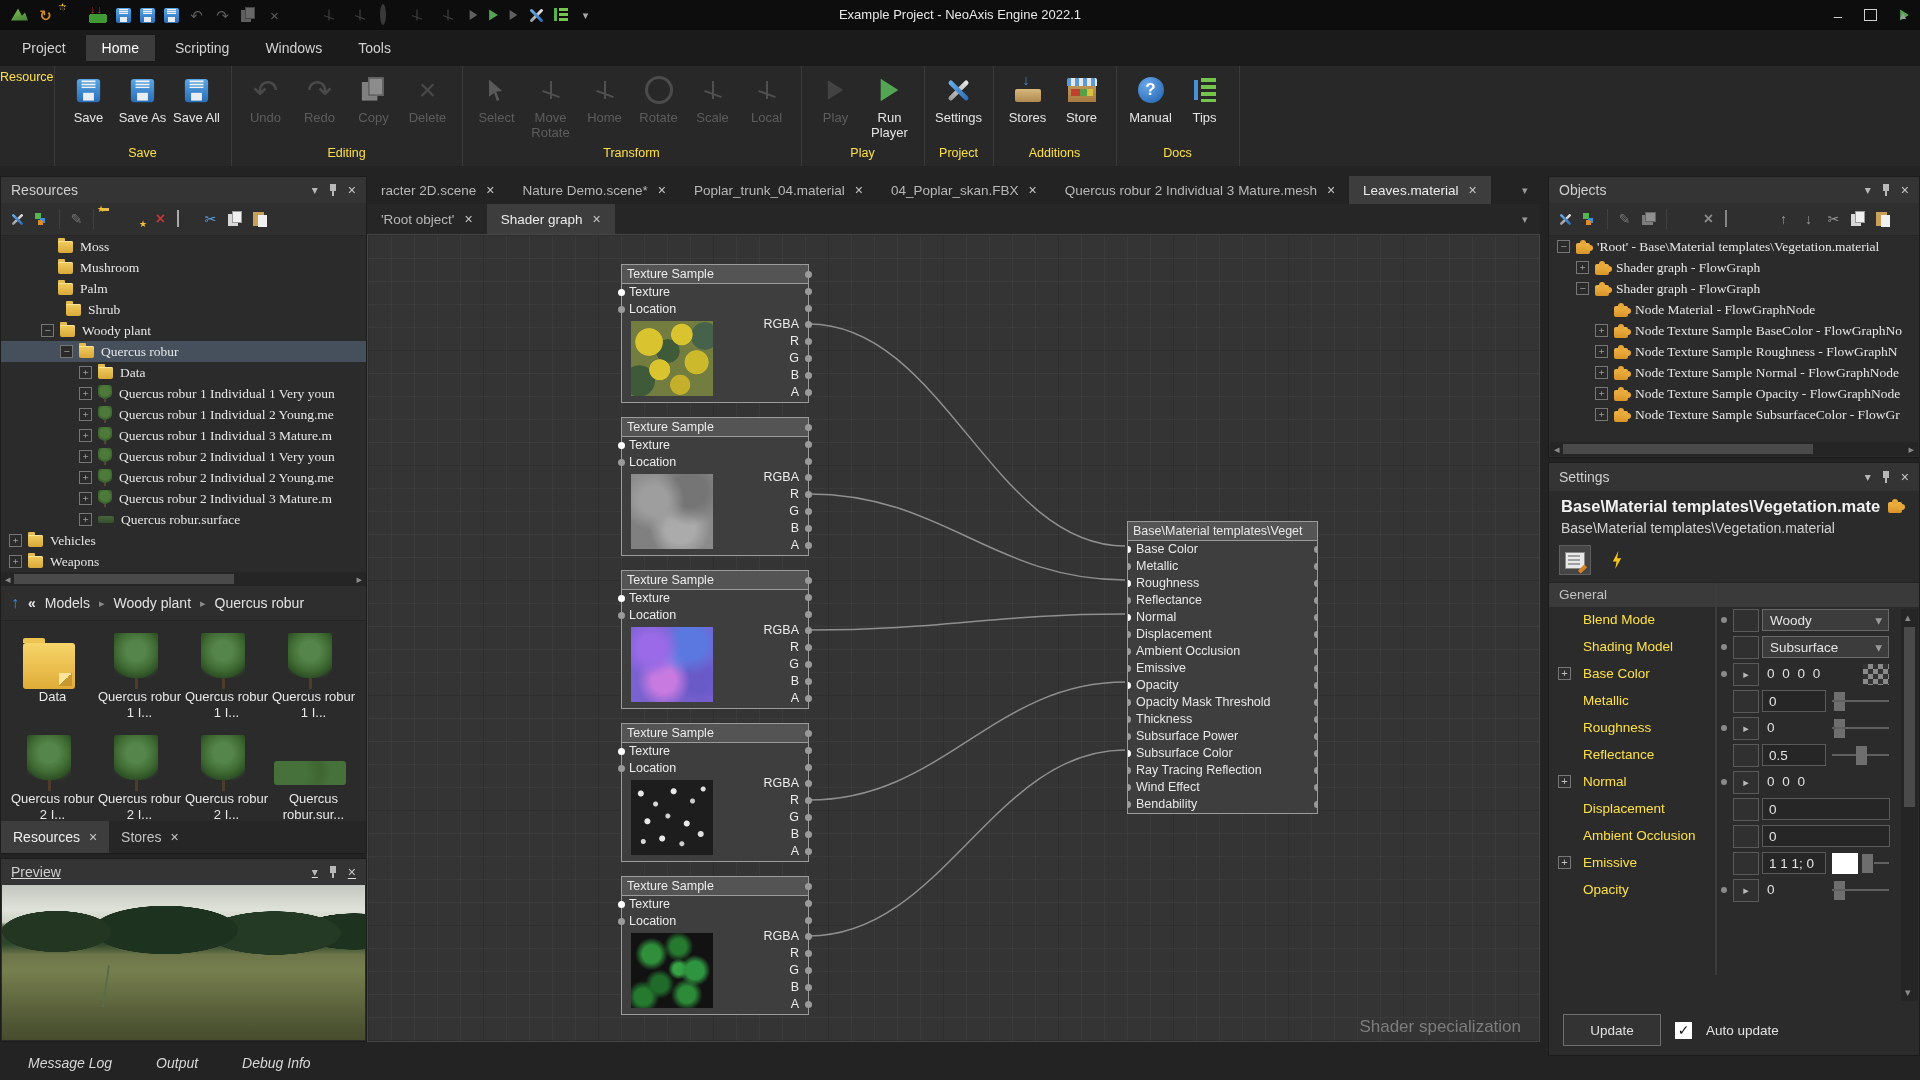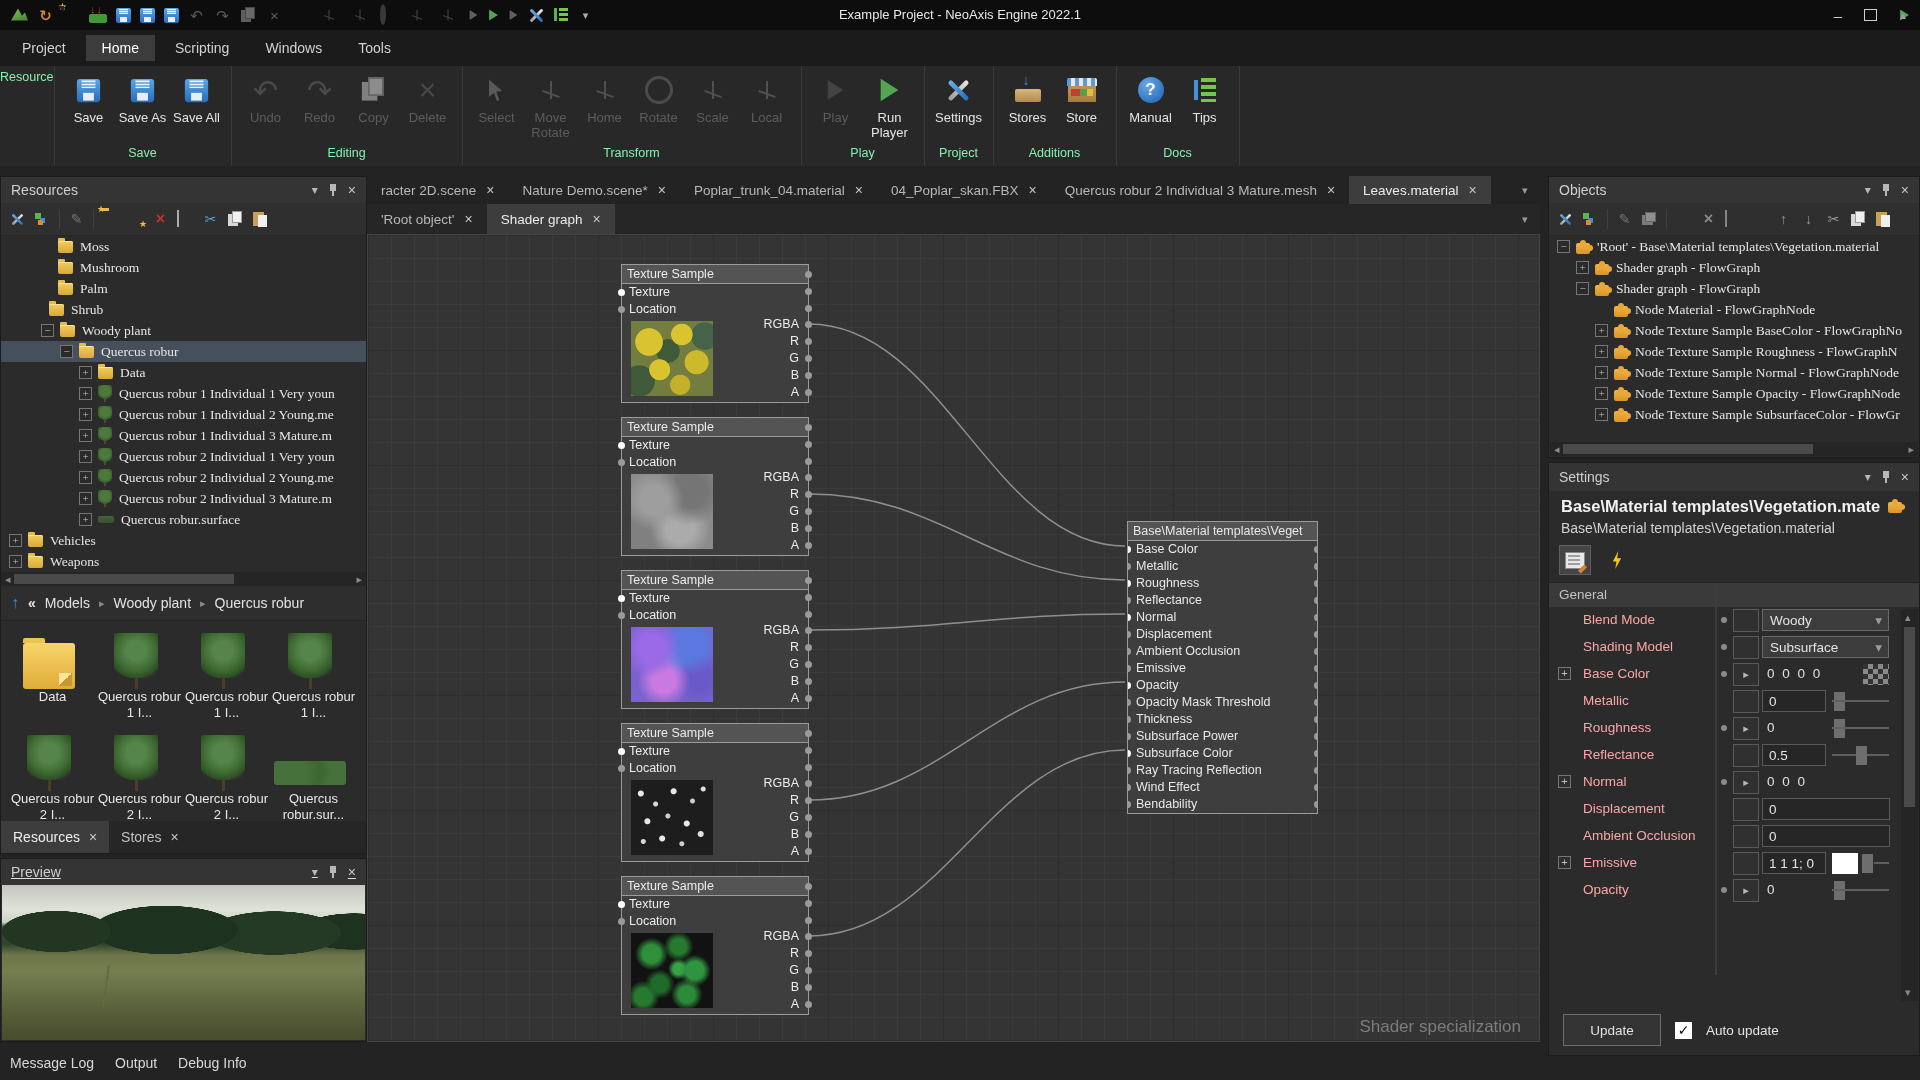--- a/index.html
+++ b/index.html
@@ -33,21 +33,21 @@
   .winbox{width:11px;height:10px;border:1px solid #cfcfcf;}
   
   .menubar{position:absolute;left:0;top:30px;width:1920px;height:36px;background:#1b1b1b;display:flex;align-items:center;gap:4px;padding-left:6px;}
   .mitem{padding:5px 16px;color:#d2d2d2;font-size:14px;cursor:default;}
   .mitem.active{background:#3c3c3c;color:#fff;}
   .mcollapse{position:absolute;right:14px;top:8px;color:#9a9a9a;font-size:12px;}
   
   .ribbon{position:absolute;left:0;top:66px;width:1920px;height:100px;background:#282828;display:flex;}
   .rgroup{position:relative;border-right:1px solid #3a3a3a;display:flex;flex-direction:column;}
   .rbtns{flex:1;display:flex;align-items:flex-start;justify-content:center;gap:2px;padding:6px 8px 0 8px;}
-  .rglabel{height:24px;line-height:22px;text-align:center;color:#86efac;font-size:12.5px;}
+  .rglabel{height:24px;line-height:22px;text-align:center;color:#fde047;font-size:12.5px;}
   .rbtn{width:52px;display:flex;flex-direction:column;align-items:center;gap:4px;padding-top:2px;}
   .rbtn .ric{height:32px;display:flex;align-items:center;justify-content:center;}
   .rbtn .rlb{font-size:13px;line-height:15px;text-align:center;color:#e4e4e4;white-space:normal;}
   .rbtn.dis .rlb{color:#5d5d5d;}
   .rbtn.dis .ric{opacity:.5;filter:grayscale(1);}
   .big{transform:scale(1.55);transform-origin:center;}
   .ringico{width:22px;height:22px;border:3px solid #6f6f6f;border-radius:50%;}
   .axes{width:22px;height:22px;position:relative;}
   .axes:before{content:"";position:absolute;left:10px;top:2px;width:2px;height:18px;background:#787878;}
   .axes:after{content:"";position:absolute;left:2px;top:14px;width:18px;height:2px;background:#787878;transform:rotate(20deg);}
@@ -136,21 +136,21 @@
     radial-gradient(ellipse 90px 30px at 97% 30%,#1e331f 0 60%,rgba(0,0,0,0) 61%),
     linear-gradient(180deg,#c3c7bf 0%,#dfe2d8 16%,#cfd3c7 24%,#35502f 27%,#2c452b 38%,#6d7549 45%,#767f4f 55%,#636b41 72%,#535a36 86%,#464c2d 100%);}
   .sapling{position:absolute;left:70px;top:62px;width:70px;height:60px;}
   .sapling:before{content:"";position:absolute;left:33px;top:18px;width:2px;height:42px;background:#5d6b46;transform:rotate(8deg);}
   .sapling:after{content:"";position:absolute;left:6px;top:0;width:58px;height:34px;background:
     radial-gradient(circle at 20% 60%,#5e7a47 0 14%,rgba(0,0,0,0) 30%),
     radial-gradient(circle at 50% 25%,#69875０ 0 14%,rgba(0,0,0,0) 30%),
     radial-gradient(circle at 50% 28%,#69874e 0 14%,rgba(0,0,0,0) 30%),
     radial-gradient(circle at 82% 55%,#5e7a47 0 14%,rgba(0,0,0,0) 30%);}
   
-  .bottomtabs{position:absolute;left:0;bottom:0;height:34px;display:flex;align-items:center;gap:1px;padding-left:0;}
+  .bottomtabs{position:absolute;left:0;bottom:0;height:34px;display:flex;align-items:center;gap:24px;padding-left:18px;font-style:italic;}
   .btab{padding:6px 10px;color:#d8d8d8;font-size:14px;}
   
   .dtabs{position:absolute;display:flex;align-items:stretch;color:#b8b8b8;font-size:13.5px;}
   .dtab{display:flex;align-items:center;gap:10px;padding:0 14px;white-space:nowrap;}
   .dtab.active{background:#3d3d3d;color:#ececec;}
   .dtabdd{margin-left:6px;align-self:center;color:#9a9a9a;font-size:11px;}
   
   .canvas{position:absolute;left:367px;top:234px;width:1173px;height:808px;background-color:#343434;border:1px solid #454545;box-sizing:border-box;background-image:
      linear-gradient(rgba(0,0,0,.22) 1px,transparent 1px),linear-gradient(90deg,rgba(0,0,0,.22) 1px,transparent 1px),
      linear-gradient(rgba(255,255,255,.035) 1px,transparent 1px),linear-gradient(90deg,rgba(255,255,255,.035) 1px,transparent 1px);
@@ -222,21 +222,21 @@
   .stoolbar{display:flex;gap:10px;padding:7px 0 7px 10px;align-items:center;}
   .sbtn{width:30px;height:28px;display:flex;align-items:center;justify-content:center;border:1px solid transparent;}
   .sbtn.on{background:#454545;border-color:#5f5f5f;}
   .propico{width:18px;height:15px;background:#e8e8e8;border:1px solid #888;position:relative;}
   .propico:before{content:"";position:absolute;left:2px;top:2px;width:12px;height:2px;background:#a0a0a0;box-shadow:0 4px #a0a0a0,0 8px #a0a0a0;}
   .propico:after{content:"";position:absolute;right:-3px;bottom:-3px;width:9px;height:4px;background:#d88428;transform:rotate(-45deg);}
   .bolt{width:11px;height:18px;background:#f5c518;clip-path:polygon(62% 0,12% 58%,45% 58%,34% 100%,88% 40%,52% 40%);}
   .sgrid{position:relative;overflow:hidden;border-top:1px solid #242424;}
   .ssec{height:24px;line-height:24px;background:#3a3a3a;color:#c2c2c2;padding-left:10px;font-size:13.5px;}
   .srow{height:27px;position:relative;}
-  .slabel{position:absolute;left:34px;top:5px;color:#fca5a5;font-size:13.5px;white-space:nowrap;}
+  .slabel{position:absolute;left:34px;top:5px;color:#fde047;font-size:13.5px;white-space:nowrap;}
   .sexp{position:absolute;left:9px;top:6px;width:13px;height:13px;border:1px solid #767676;background:#2e2e2e;color:#c0c0c0;font-size:11px;line-height:11px;text-align:center;box-sizing:border-box;}
   .sdot{position:absolute;left:172px;top:10px;width:6px;height:6px;border-radius:50%;background:#8a8a8a;}
   .sbox{position:absolute;left:184px;top:2px;width:24px;height:21px;border:1px solid #5a5a5a;background:#303030;color:#b8b8b8;font-size:11px;text-align:center;line-height:21px;}
   .sdd{position:absolute;left:213px;top:2px;width:127px;height:22px;border:1px solid #6a6a6a;background:#3c3c3c;color:#e4e4e4;font-size:13.5px;line-height:22px;padding-left:7px;box-sizing:border-box;}
   .sdd:after{content:"\25BE";position:absolute;right:6px;color:#9a9a9a;}
   .sin{position:absolute;left:213px;top:2px;width:64px;height:22px;border:1px solid #5a5a5a;background:#262626;color:#e4e4e4;font-size:13.5px;line-height:22px;padding-left:6px;box-sizing:border-box;}
   .sin.wide{width:128px;}
   .sval{position:absolute;left:218px;top:5px;color:#e0e0e0;font-size:13.5px;letter-spacing:2px;}
   .scb{position:absolute;left:213px;top:4px;width:16px;height:16px;border:1px solid #787878;background:#2a2a2a;}
   .scb:before{content:"";position:absolute;left:2px;top:2px;right:2px;bottom:2px;background:#383838;}
@@ -495,21 +495,21 @@
           <span class="gicon gi-folder"></span>
           <span>Mushroom</span>
         </div>
 
         <div class="trow" style="padding-left: 57px;">
 
           <span class="gicon gi-folder"></span>
           <span>Palm</span>
         </div>
 
-        <div class="trow" style="padding-left: 48px;">
+        <div class="trow" style="padding-left: 65px;">
 
           <span class="gicon gi-folder"></span>
           <span>Shrub</span>
         </div>
 
         <div class="trow" style="padding-left: 40px;">
           <span class="exp">−</span>
           <span class="gicon gi-folder"></span>
           <span>Woody plant</span>
         </div>

